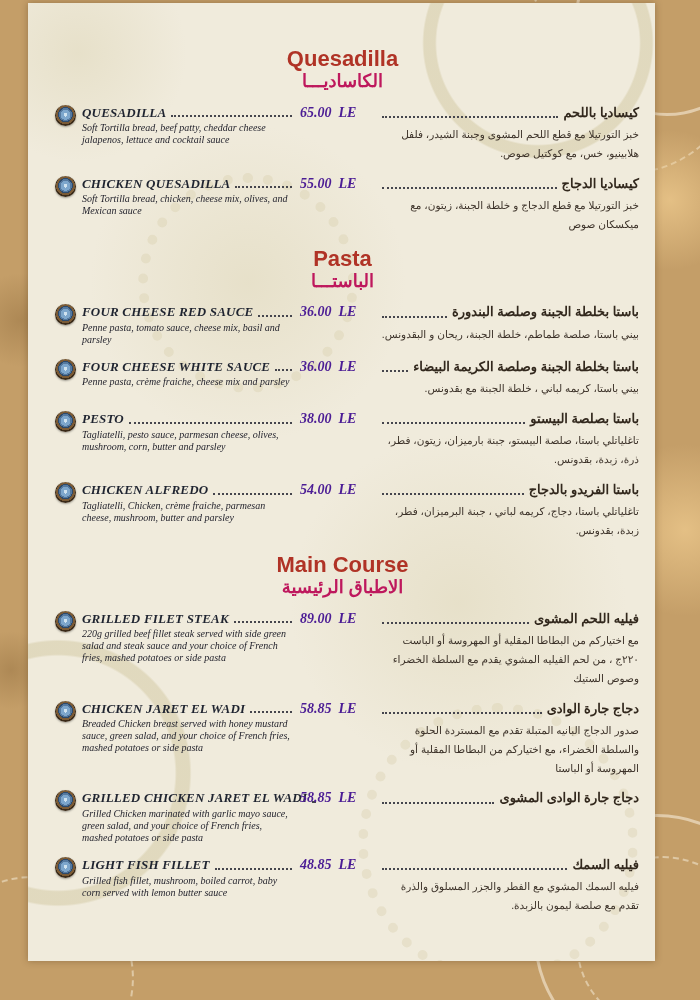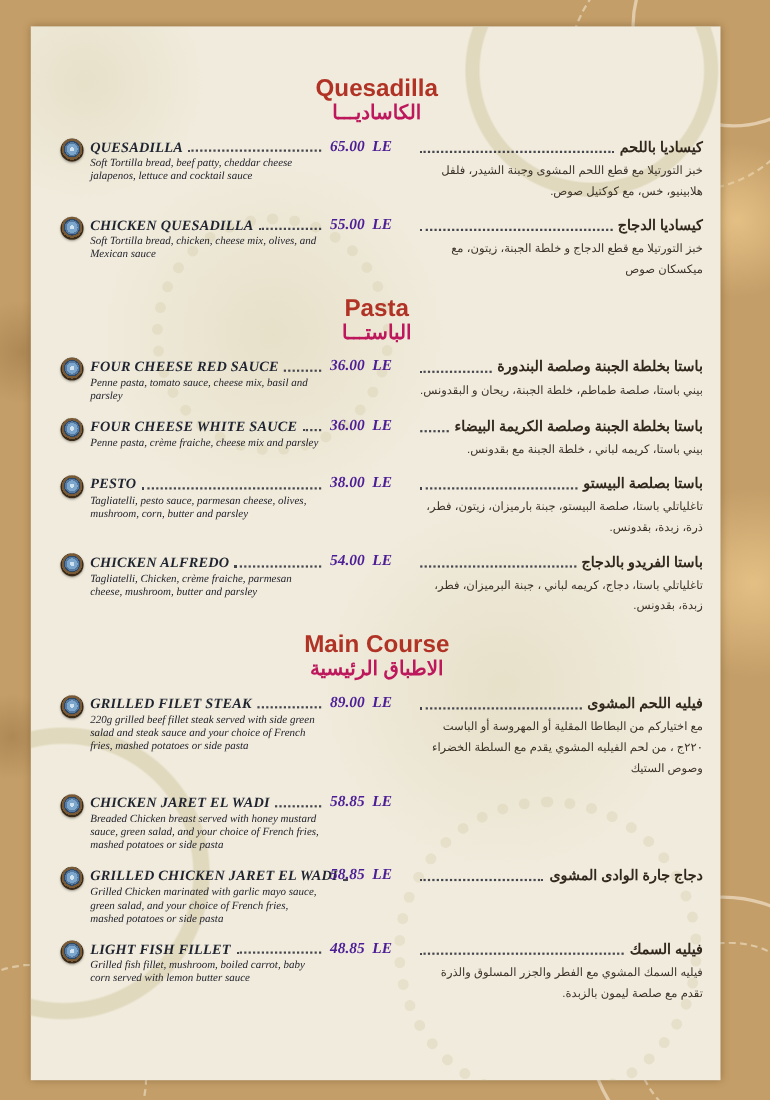--- a/index.html
+++ b/index.html
@@ -9,21 +9,21 @@
     font-family:"Liberation Serif",serif;
   }
   
   .deco{position:absolute;border-radius:50%;pointer-events:none;}
   .ring{border:3px solid rgba(255,250,238,.5);}
   .ring2{border:2px dashed rgba(255,250,238,.45);}
   .blotch{background:radial-gradient(circle,rgba(146,110,62,.45),rgba(146,110,62,0) 70%);}
   .glow{background:radial-gradient(circle,rgba(236,200,140,.8),rgba(236,200,140,0) 70%);}
 
   .page{
-    position:absolute;left:28px;top:24px;width:627px;height:958px;
+    position:absolute;left:28px;top:3px;width:627px;height:958px;
     background:#f0ebdc;
     box-shadow:0 0 7px rgba(60,40,15,.35);
     z-index:2;overflow:hidden;
   }
   
   .orn{position:absolute;border-radius:50%;pointer-events:none;opacity:.55;}
   .orn.a{background:radial-gradient(circle,rgba(209,199,160,0) 55%,rgba(209,199,160,.9) 56% 62%,rgba(209,199,160,0) 63%);}
   .orn.b{background:radial-gradient(circle,rgba(214,205,168,.65),rgba(214,205,168,0) 70%);}
   .orn.c{border:10px dotted rgba(210,200,162,.55);}
 
@@ -274,20 +274,27 @@
     <div class="en">
       <div class="en-line">
         <span class="en-name">CHICKEN JARET EL WADI</span>
         <span class="leader"></span>
       </div>
       <div class="en-desc">Breaded Chicken breast served with honey mustard sauce, green salad, and your choice of French fries, mashed potatoes or side pasta</div>
     </div>
     <div class="price">
       <span>58.85</span><span class="cur">LE</span>
     </div>
+    <div class="ar">
+      <div class="ar-line">
+        <span class="ar-name">دجاج جارة الوادى</span>
+        <span class="ar-leader"></span>
+      </div>
+      <div class="ar-desc">صدور الدجاج البانيه المتبلة تقدم مع المستردة الحلوة والسلطة الخضراء، مع اختياركم من البطاطا المقلية أو المهروسة أو الباستا</div>
+    </div>
   </div>
 
   <div class="item">
     <span class="badge"></span>
     <div class="en">
       <div class="en-line">
         <span class="en-name">GRILLED CHICKEN JARET EL WADI</span>
         <span class="leader"></span>
       </div>
       <div class="en-desc">Grilled Chicken marinated with garlic mayo sauce, green salad, and your choice of French fries, mashed potatoes or side pasta</div>

